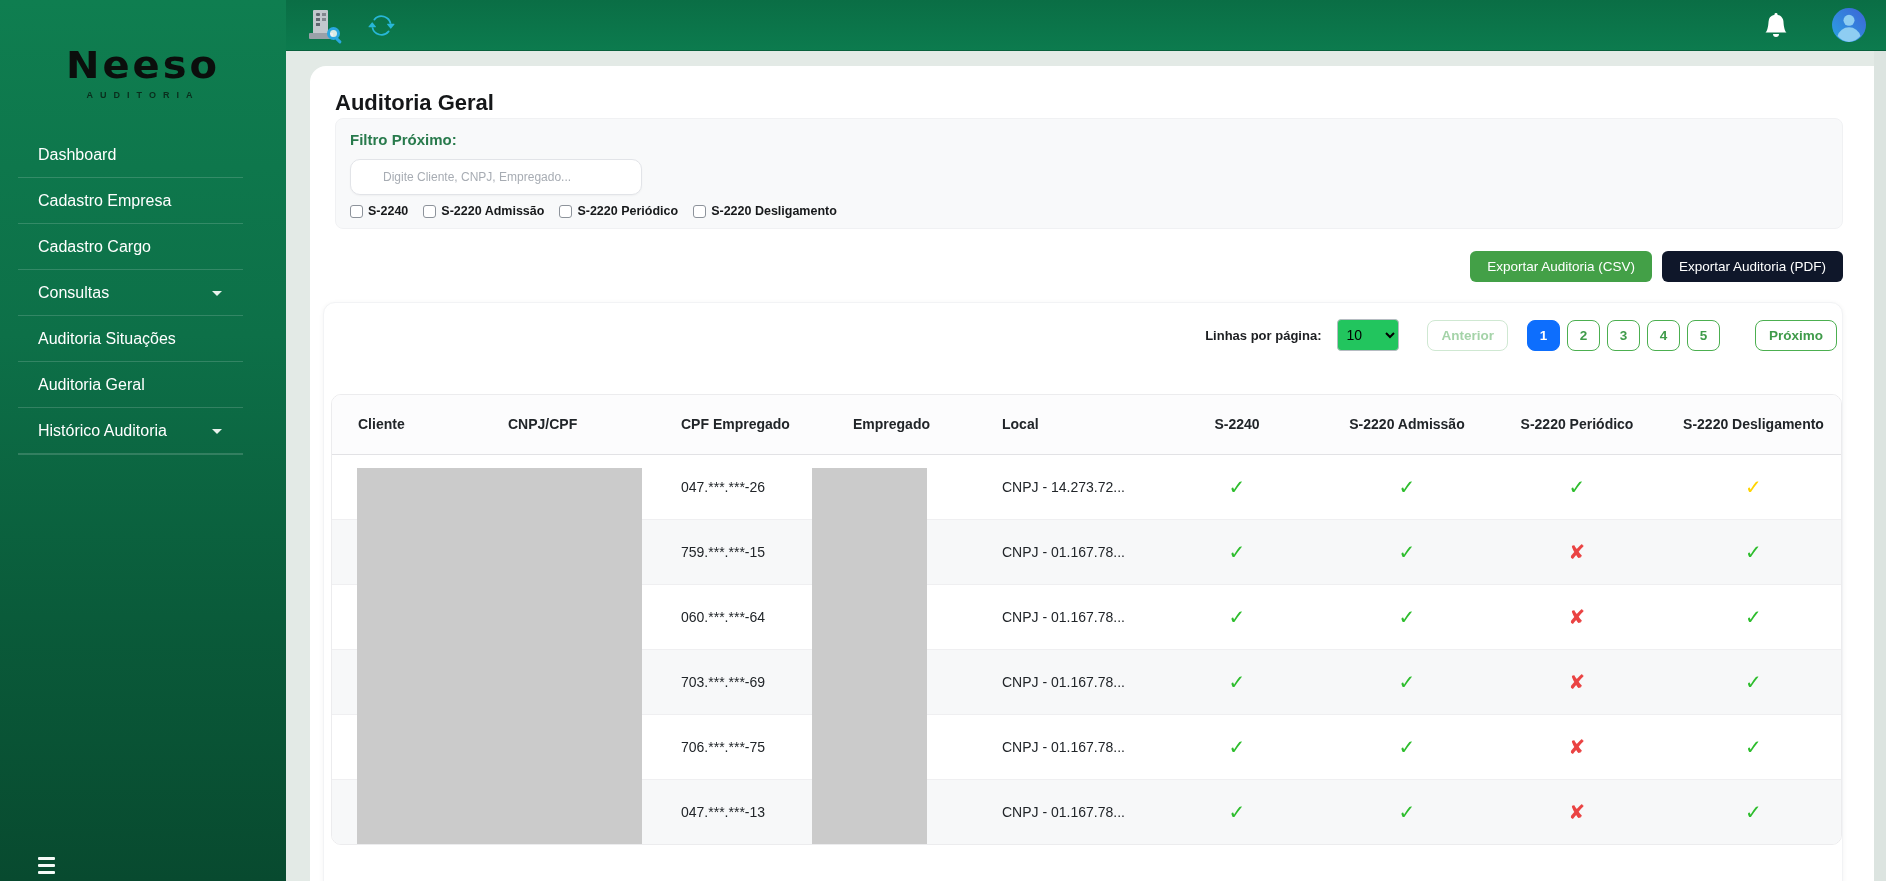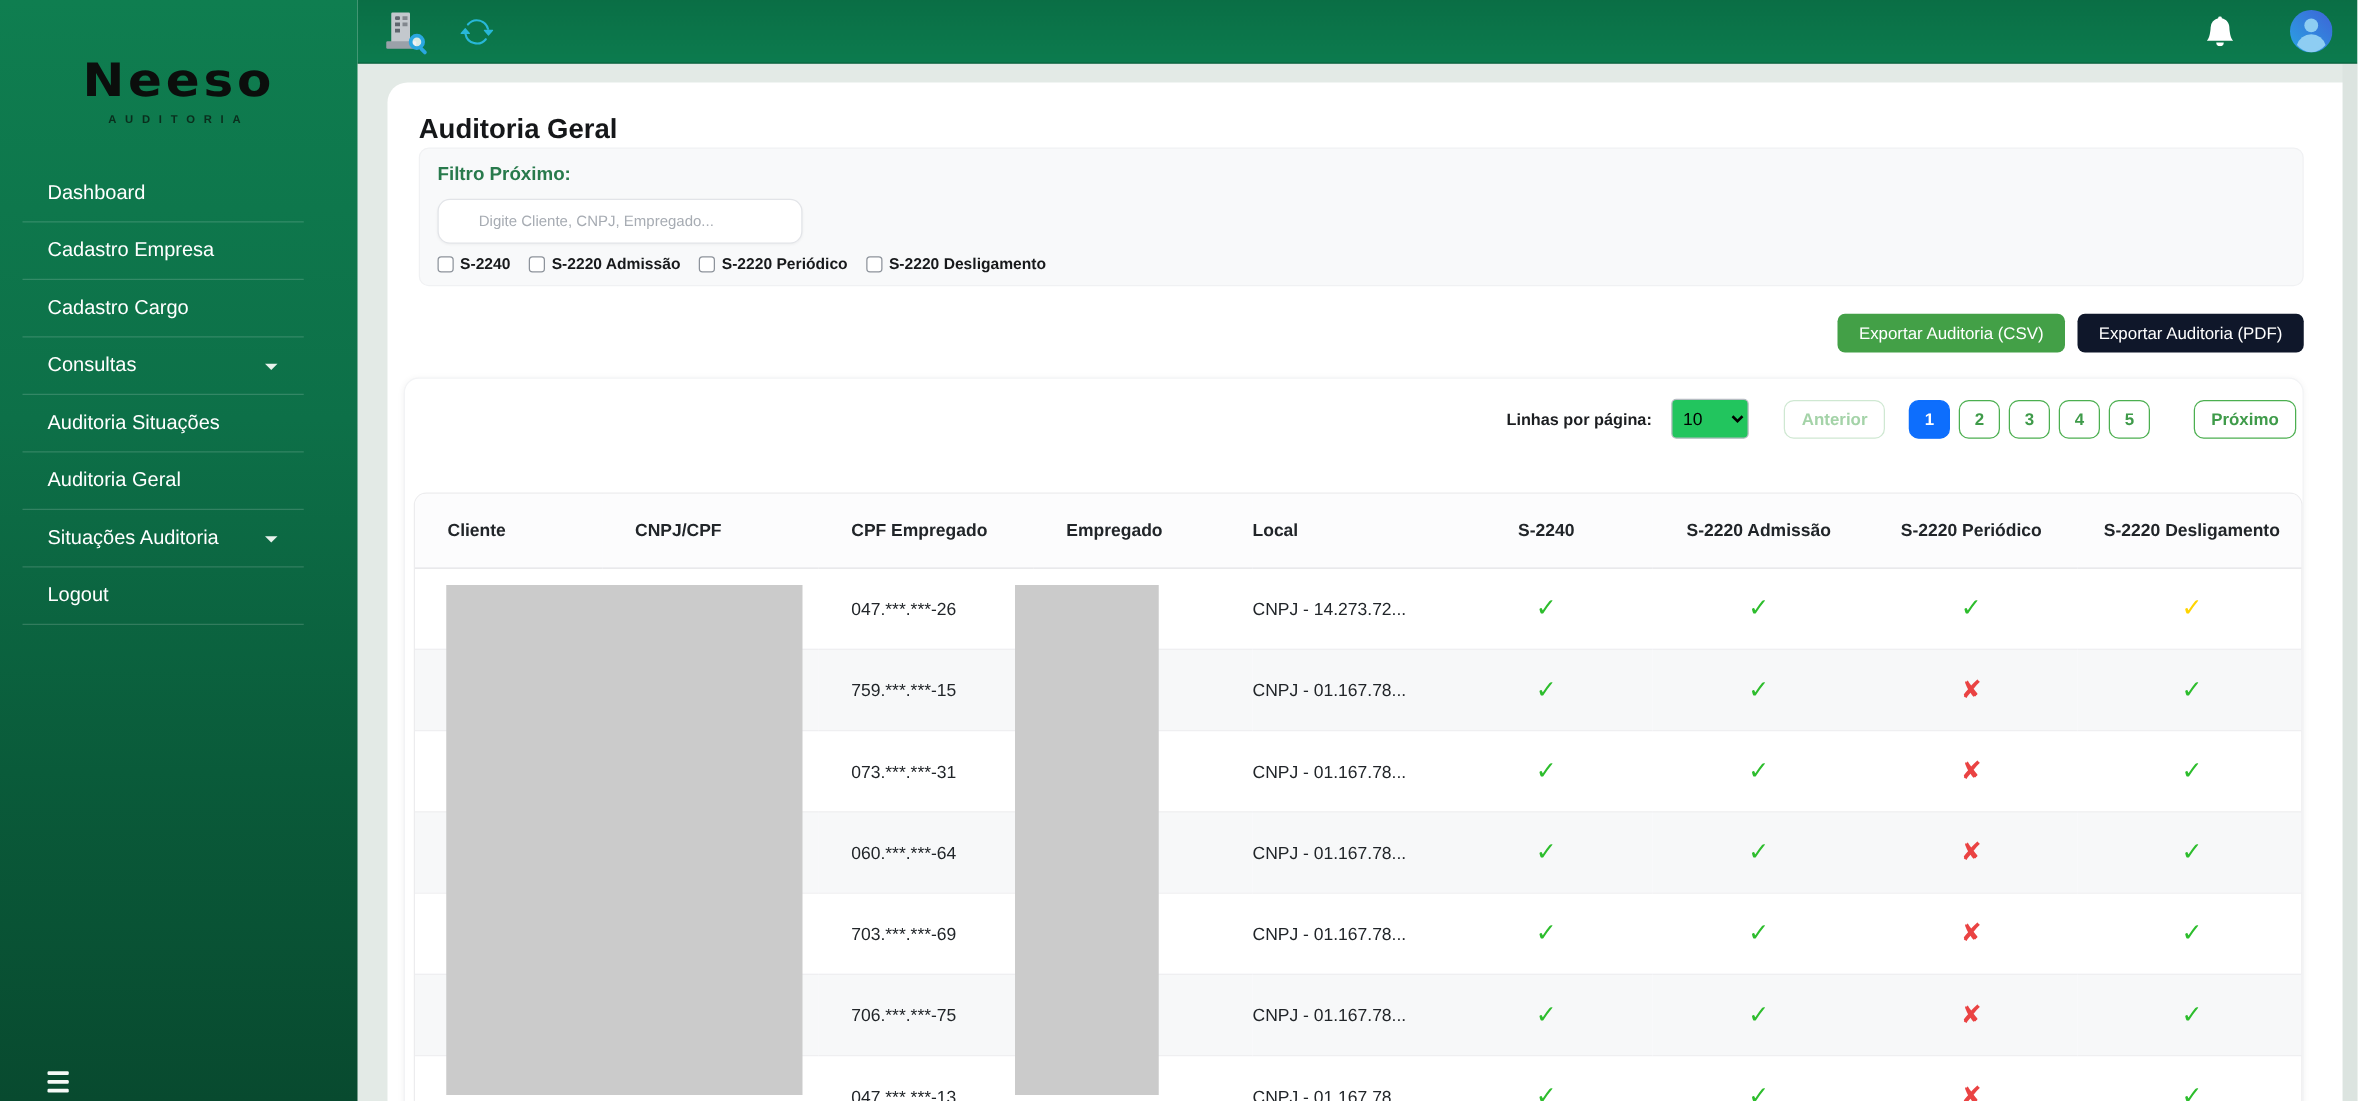--- a/index.html
+++ b/index.html
@@ -155,27 +155,24 @@
       <div class="menu-divider"></div>
       <div class="menu-item">
         <span>Auditoria Situações</span>
       </div>
       <div class="menu-divider"></div>
       <div class="menu-item">
         <span>Auditoria Geral</span>
       </div>
       <div class="menu-divider"></div>
       <div class="menu-item">
-        <span>Situações Auditoria</span>
+        <span>Histórico Auditoria</span>
         <span class="caret"></span>
       </div>
       <div class="menu-divider"></div>
-      <div class="menu-item">
-        <span>Logout</span>
-      </div>
       <div class="menu-divider"></div>
     </nav>
   <div class="hamburger">
     <span></span>
       <span></span>
       <span></span>
   </div>
 </aside>
 
 <header class="topbar">
@@ -313,31 +310,20 @@
               <td class="c-left"></td>
               <td class="c-left c-nopad">CNPJ - 01.167.78...</td>
               <td class="c-center"><span class="status" style="color: rgb(45, 189, 45);">✓</span></td>
               <td class="c-center"><span class="status" style="color: rgb(45, 189, 45);">✓</span></td>
               <td class="c-center"><span class="status" style="color: rgb(234, 67, 67);">✘</span></td>
               <td class="c-center"><span class="status" style="color: rgb(45, 189, 45);">✓</span></td>
             </tr>
             <tr>
               <td class="c-left"></td>
               <td class="c-left"></td>
-              <td class="c-left">073.***.***-31</td>
-              <td class="c-left"></td>
-              <td class="c-left c-nopad">CNPJ - 01.167.78...</td>
-              <td class="c-center"><span class="status" style="color: rgb(45, 189, 45);">✓</span></td>
-              <td class="c-center"><span class="status" style="color: rgb(45, 189, 45);">✓</span></td>
-              <td class="c-center"><span class="status" style="color: rgb(234, 67, 67);">✘</span></td>
-              <td class="c-center"><span class="status" style="color: rgb(45, 189, 45);">✓</span></td>
-            </tr>
-            <tr>
-              <td class="c-left"></td>
-              <td class="c-left"></td>
               <td class="c-left">060.***.***-64</td>
               <td class="c-left"></td>
               <td class="c-left c-nopad">CNPJ - 01.167.78...</td>
               <td class="c-center"><span class="status" style="color: rgb(45, 189, 45);">✓</span></td>
               <td class="c-center"><span class="status" style="color: rgb(45, 189, 45);">✓</span></td>
               <td class="c-center"><span class="status" style="color: rgb(234, 67, 67);">✘</span></td>
               <td class="c-center"><span class="status" style="color: rgb(45, 189, 45);">✓</span></td>
             </tr>
             <tr>
               <td class="c-left"></td>

